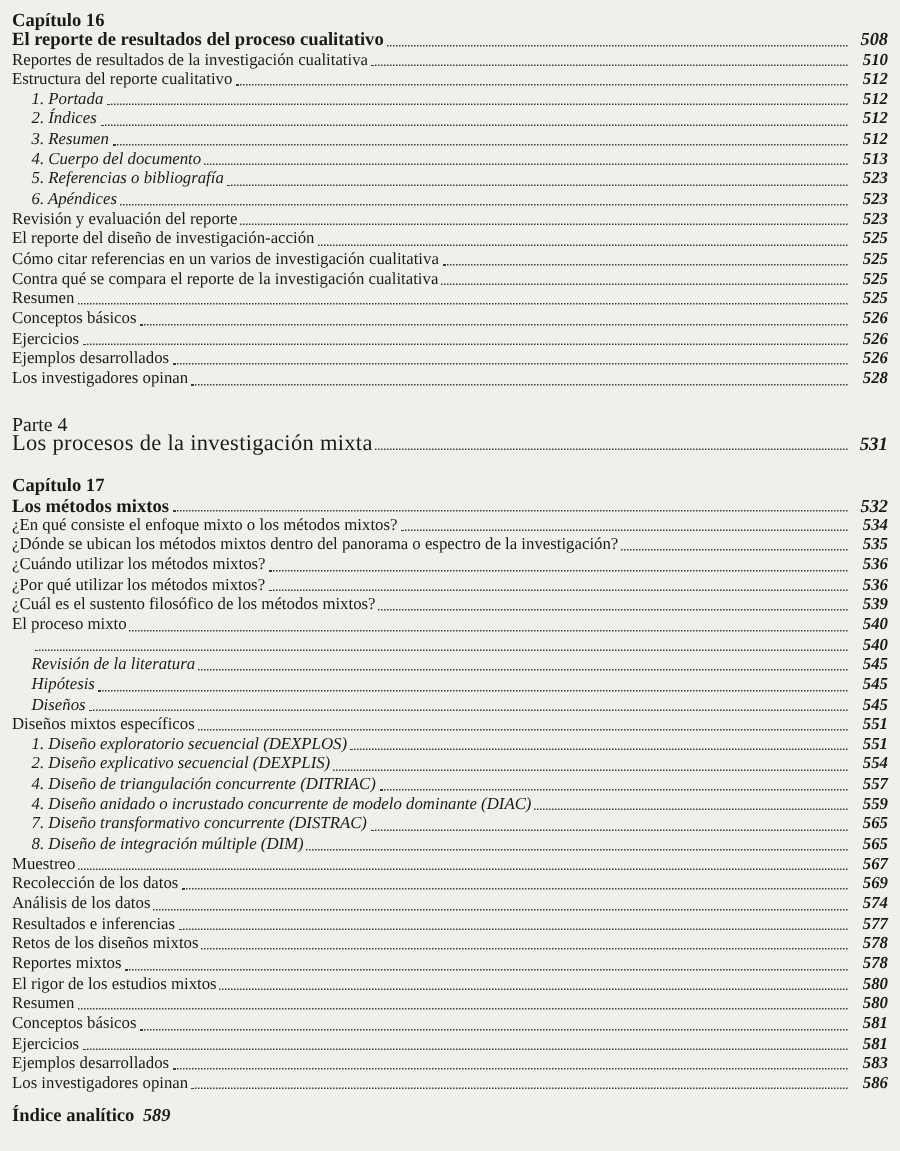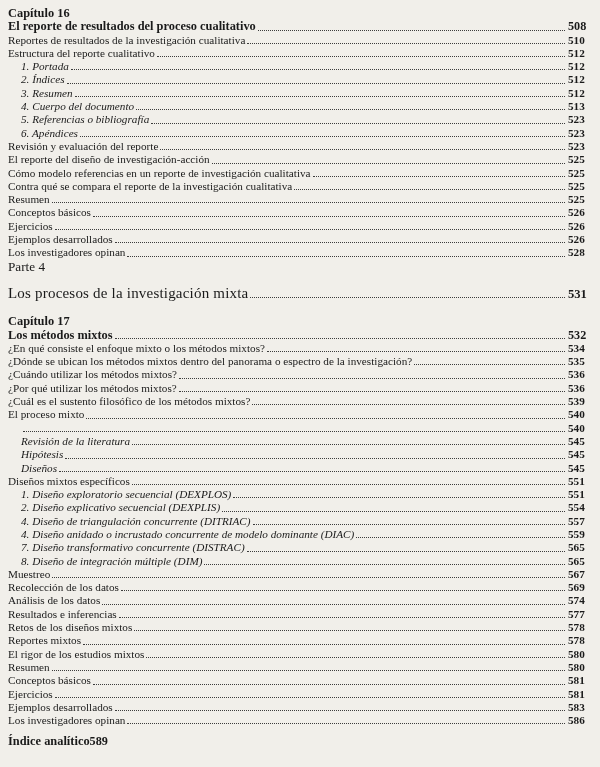--- a/index.html
+++ b/index.html
@@ -26,34 +26,36 @@
   .dots {
     flex: 1 1 auto;
     min-width: 10px;
     align-self: flex-end;
     height: 0;
     margin: 0 3px 3px 2px;
     border-bottom: 1.4px dotted #3c3c3c;
   }
   .page-num {
     min-width: 24px;
+    text-align: right;
     font-weight: bold;
     white-space: nowrap;
+    font-style: italic;
   }
   
   .chapter-label { margin-top: 10px; }
   .chapter-label .title { font-weight: bold; font-size: 12.4px; }
   .row:first-child { margin-top: 0; }
   
   .chapter-entry .title { font-weight: bold; font-size: 12.4px; }
   .chapter-entry .page-num { font-size: 12.2px; }
   
-  .part-label { }
+  .part-label { margin-top: 16px; }
   .part-label .title { font-size: 13.2px; }
-  .part-title { margin: 14px 0 14px 0; }
+  .part-title { margin: 1px 0 14px 0; }
   .part-title .title { font-size: 15px; letter-spacing: 0.2px; }
   .part-title .page-num { font-size: 12.6px; }
   
   .sub { padding-left: 13px; }
   .sub .title { font-style: italic; }
   
   .index-entry { margin-top: 8px; }
   .index-entry .title { font-weight: bold; font-size: 12.4px; }
   .index-entry .page-num { font-size: 12.2px; }
 </style>
@@ -114,21 +116,21 @@
         <span class="title">Revisión y evaluación del reporte</span>
         <span class="dots"></span>
         <span class="page-num">523</span>
       </div>
       <div class="row entry">
         <span class="title">El reporte del diseño de investigación-acción</span>
         <span class="dots"></span>
         <span class="page-num">525</span>
       </div>
       <div class="row entry">
-        <span class="title">Cómo modelo referencias en un reporte de investigación cualitativa</span>
+        <span class="title">Cómo citar referencias en un varios de investigación cualitativa</span>
         <span class="dots"></span>
         <span class="page-num">525</span>
       </div>
       <div class="row entry">
         <span class="title">Contra qué se compara el reporte de la investigación cualitativa</span>
         <span class="dots"></span>
         <span class="page-num">525</span>
       </div>
       <div class="row entry">
         <span class="title">Resumen</span>

